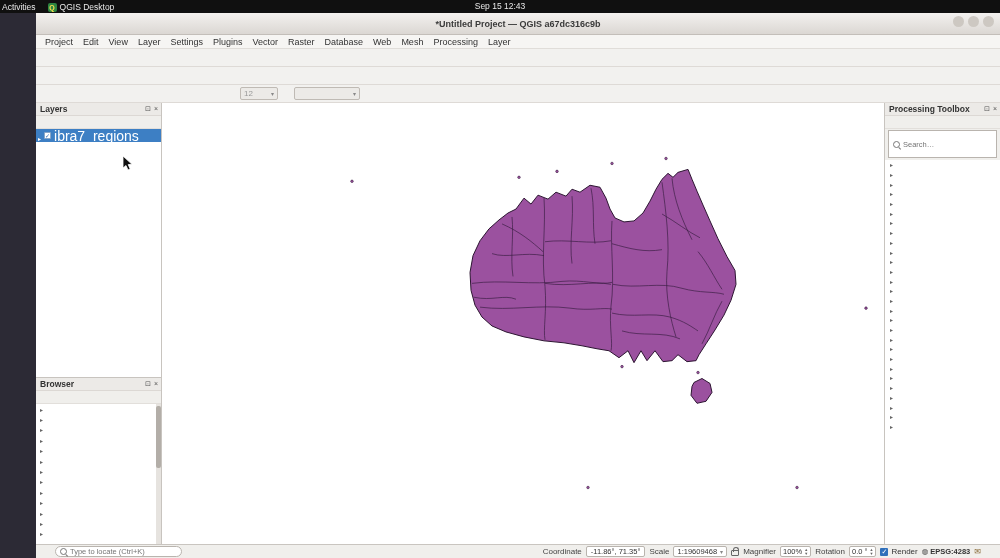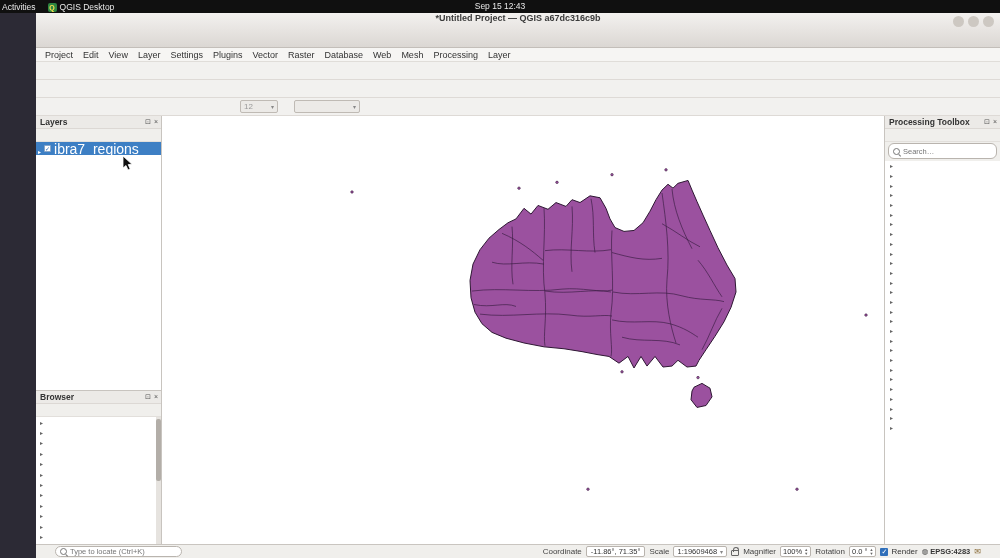--- a/index.html
+++ b/index.html
@@ -13,21 +13,21 @@
 .tb-qicon{display:inline-block;width:9px;height:9px;background:#2d8540;color:#ffe14d;font-size:7px;line-height:9px;text-align:center;border-radius:2px;font-weight:bold}
 .tb-clock{position:absolute;left:50%;transform:translateX(-50%);line-height:13px}
 .tb-tray{position:absolute;right:6px;display:flex;gap:5px;font-size:7.5px;line-height:13px}
 
 
 .dock{position:absolute;left:0;top:13px;width:36px;bottom:0;background:#2c2a35;display:flex;flex-direction:column;align-items:center;padding-top:5px;gap:5px}
 .dock-item{width:26px;height:26px;border-radius:6px;display:flex;align-items:center;justify-content:center;font-size:11px;font-weight:bold;flex:none}
 
 
 .window{position:absolute;left:36px;top:13px;right:0;bottom:0;background:#f2f1ef;display:flex;flex-direction:column}
-.titlebar{height:35px;background:linear-gradient(#f3f1ef,#dbd7d3);border-bottom:1px solid #c3beb9;position:relative;display:flex;justify-content:center;flex:none}
+.titlebar{height:22px;background:linear-gradient(#f3f1ef,#dbd7d3);border-bottom:1px solid #c3beb9;position:relative;display:flex;align-items:center;justify-content:center;flex:none}
 .title{font-size:9px;color:#3a3a3a;font-weight:bold}
 .winbtns{position:absolute;right:6px;top:3px;display:flex;gap:4px}
 .winbtn{width:11px;height:11px;border-radius:50%;background:#cdc8c2;color:#4a4a4a;font-size:7px;line-height:11px;text-align:center}
 .menubar{height:14px;background:#f6f5f3;display:flex;align-items:center;padding-left:4px;border-bottom:1px solid #e0ddd9;flex:none}
 .menu-item{font-size:9px;color:#333;padding:0 5px}
 .tbrow{height:18px;display:flex;align-items:center;padding-left:8px;background:#f2f1ef;border-bottom:1px solid #dedad6;flex:none}
 .tbi{width:15px;height:15px;border-radius:2px;font-size:10px;line-height:15px;text-align:center;flex:none}
 .tbgroup{display:flex;align-items:center}
 .combo{height:13px;border:1px solid #bfbab4;border-radius:2px;background:#eceae7;color:#999;font-size:8px;display:flex;align-items:center;padding:0 3px;gap:3px;margin-left:16px;min-width:38px;justify-content:space-between}
 .combo.wide{min-width:66px}
@@ -51,21 +51,21 @@
 .l-check::before{content:"✓"}
 .l-name{font-size:14px}
 .tree-item{height:10.4px;display:flex;align-items:center;gap:3px;padding-left:4px;font-size:8px;color:#222;white-space:nowrap}
 .t-arrow{font-size:6px;color:#666;width:5px;flex:none}
 .t-arrow::before{content:"▸"}
 .t-icon{font-size:8px;width:9px;text-align:center;flex:none}
 .b-scroll{position:absolute;right:0;top:0;width:5px;bottom:0;background:#e6e3df}
 .b-thumb{position:absolute;right:0;top:2px;width:5px;height:62px;background:#b3aea8;border-radius:2px}
 .tbx-item{height:9.7px;display:flex;align-items:center;gap:3px;padding-left:5px;font-size:7.8px;color:#222;white-space:nowrap}
 .tbx-icons{height:13px;display:flex;gap:3px;align-items:center;padding:0 4px;border-bottom:1px solid #e2dfdb;background:#f0efec;flex:none}
-.search{height:16px;margin:1px 3px 2px 3px;border:1px solid #b9b4ae;border-radius:6px;background:#fff;display:flex;align-items:center;padding:0 3px;gap:2px;flex:none}
+.search{height:28px;margin:1px 3px 2px 3px;border:1px solid #b9b4ae;border-radius:0;background:#fff;display:flex;align-items:center;padding:0 3px;gap:2px;flex:none}
 .search input{border:none;outline:none;width:88px;font-size:7.5px;background:transparent;color:#444}
 .mag{position:relative;width:9px;height:9px;display:inline-block;flex:none}
 .mag::before{content:"";position:absolute;left:1px;top:1px;width:5px;height:5px;border:1px solid #777;border-radius:50%}
 .mag::after{content:"";position:absolute;left:7px;top:7px;width:3px;height:1px;background:#777;transform:rotate(45deg);transform-origin:0 0}
 
 
 .mapsvg{position:absolute;inset:0;width:100%;height:100%}
 .mapsvg path{stroke-linejoin:round}
 .outline{stroke-width:1}
 .rlines path{fill:none;stroke-width:0.8;opacity:0.85}

